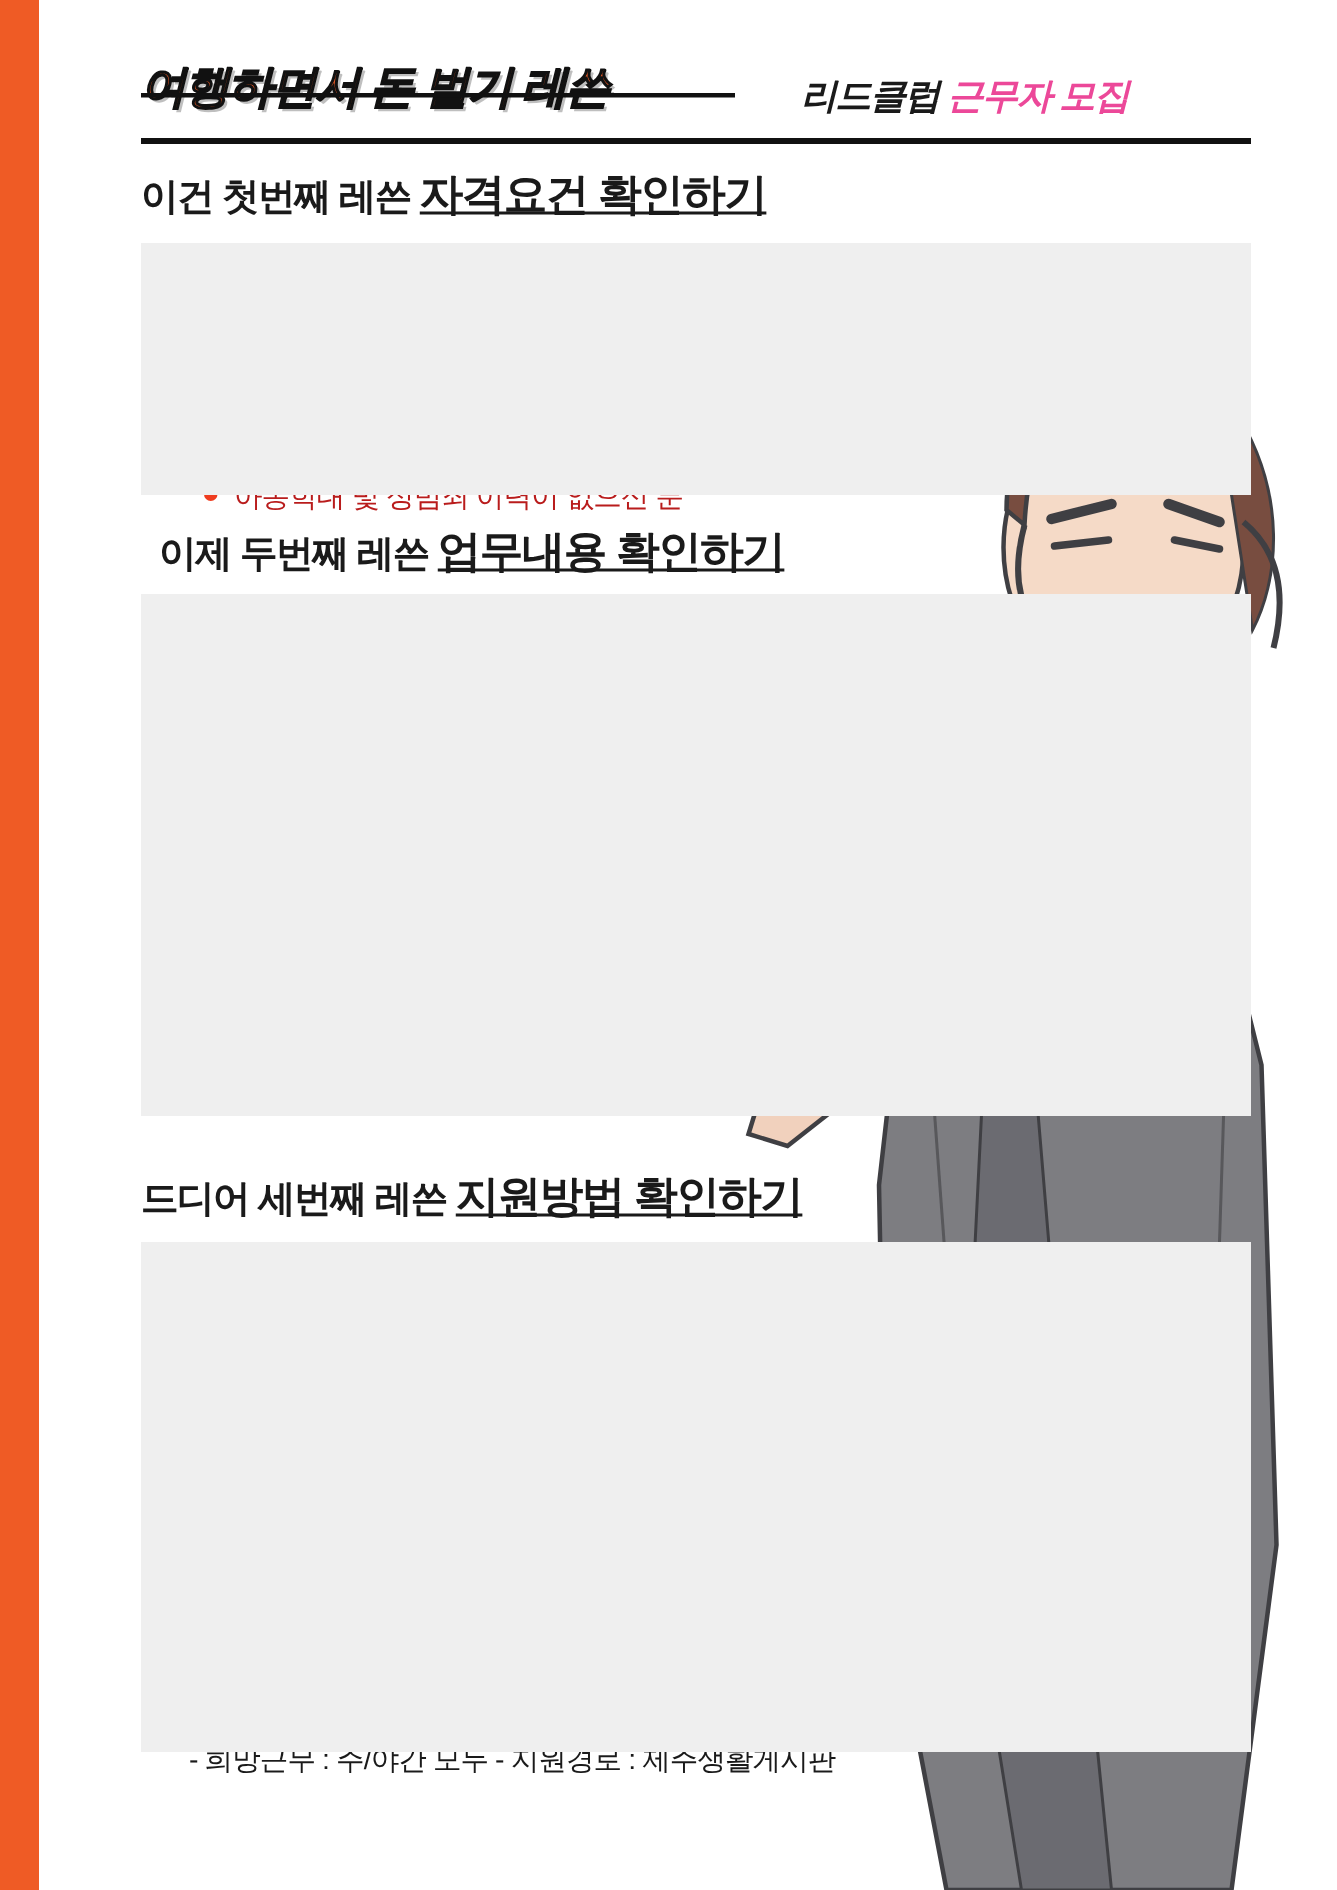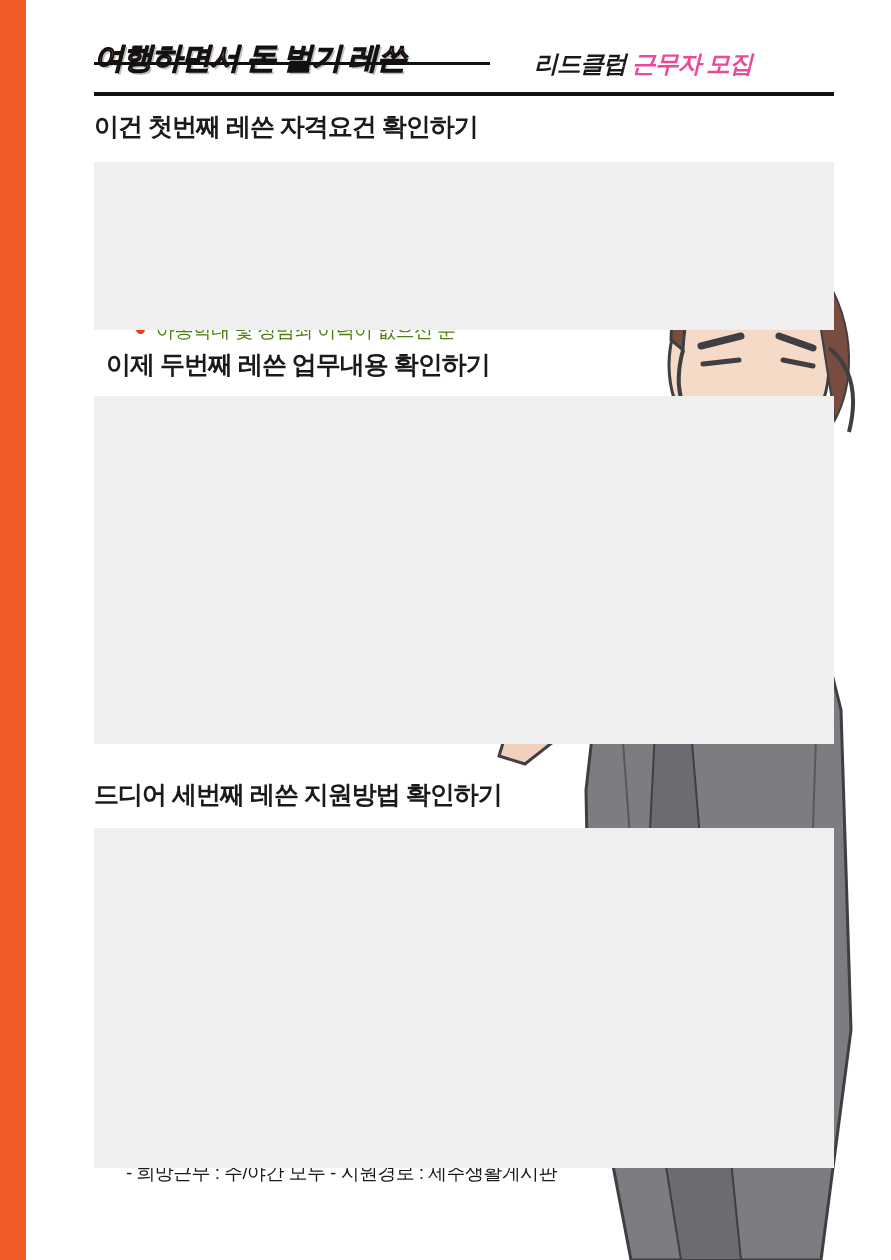--- a/index.html
+++ b/index.html
@@ -97,22 +97,23 @@
   .sec-head {
     position: absolute;
     white-space: nowrap;
     letter-spacing: -1px;
   }
   .sec-head .small {
     font-size: 25px;
     font-weight: bold;
   }
   .sec-head .big {
-    font-size: 25px;
-    font-weight: bold;
+    font-size: 29px;
+    font-weight: bold;
+    text-decoration: underline;
   }
 
   
   .panel {
     position: absolute;
     background: #efefef;
     z-index: 2;
   }
 
   
@@ -123,21 +124,21 @@
     white-space: nowrap;
   }
   .li .dot {
     display: inline-block;
     width: 9px; height: 9px;
     border-radius: 50%;
     background: #111;
     margin-right: 11px;
     vertical-align: 3px;
   }
-  .li.warn { color: #4d7c0f; }
+  .li.warn { color: #b91c1c; }
   .li.warn .dot { background: #ef3c1f; }
 
   .plain {
     position: absolute;
     font-size: 19px;
     letter-spacing: -0.6px;
     white-space: nowrap;
   }
   .small-note {
     font-size: 15px;

